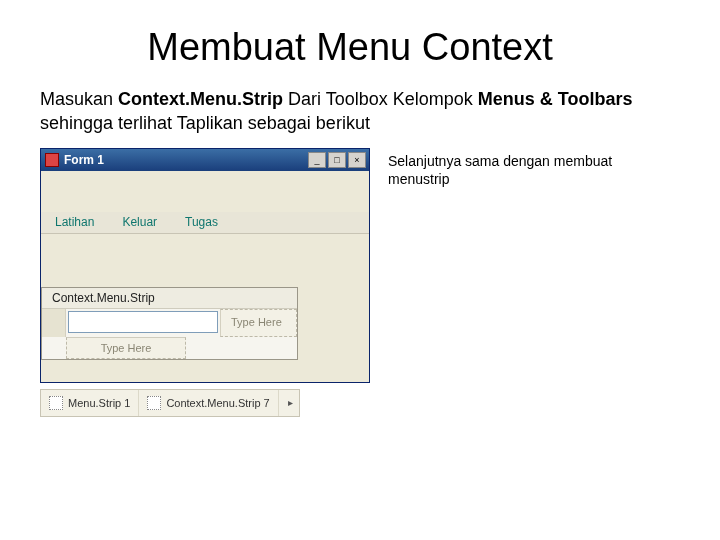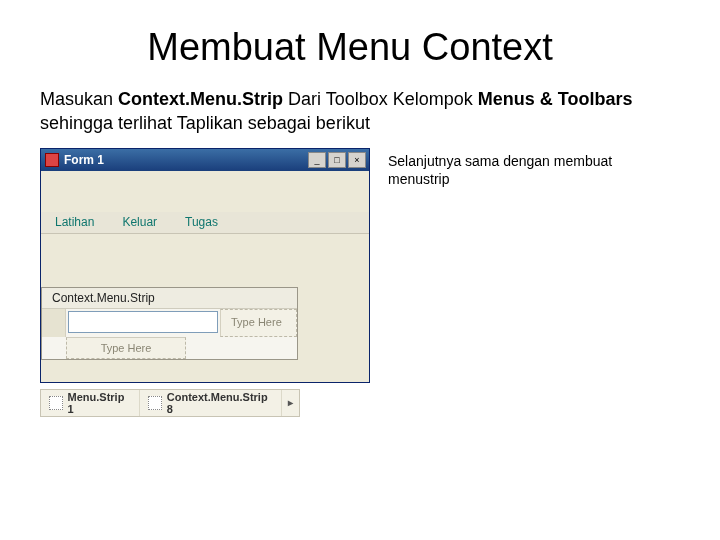--- a/index.html
+++ b/index.html
@@ -115,21 +115,21 @@
   }
 
   
   .tray {
     margin-top: 6px;
     width: 260px;
     height: 28px;
     border: 1px solid #c8c4b4;
     background: #f3f1e6;
     display: flex; align-items: center;
-    font-size: 11px; color: #333; font-weight: bold;
+    font-size: 11px; color: #333;
   }
   .comp {
     display: flex; align-items: center;
     padding: 0 8px; height: 100%;
     border-right: 1px solid #dcd9c9;
   }
   .comp .ci {
     width: 14px; height: 14px; margin-right: 5px;
     border: 1px dotted #888; background: #fff;
   }
@@ -180,21 +180,21 @@
         </div>
       </div>
 
       <div class="tray">
         <div class="comp">
           <div class="ci"></div>
           <span>Menu.Strip 1</span>
         </div>
         <div class="comp">
           <div class="ci"></div>
-          <span>Context.Menu.Strip 8</span>
+          <span>Context.Menu.Strip 7</span>
         </div>
         <div class="arrow">▸</div>
       </div>
 
     </div>
 
     <div class="right">
       <div class="p1">Selanjutnya sama dengan membuat menustrip</div>
     </div>
   </div>

